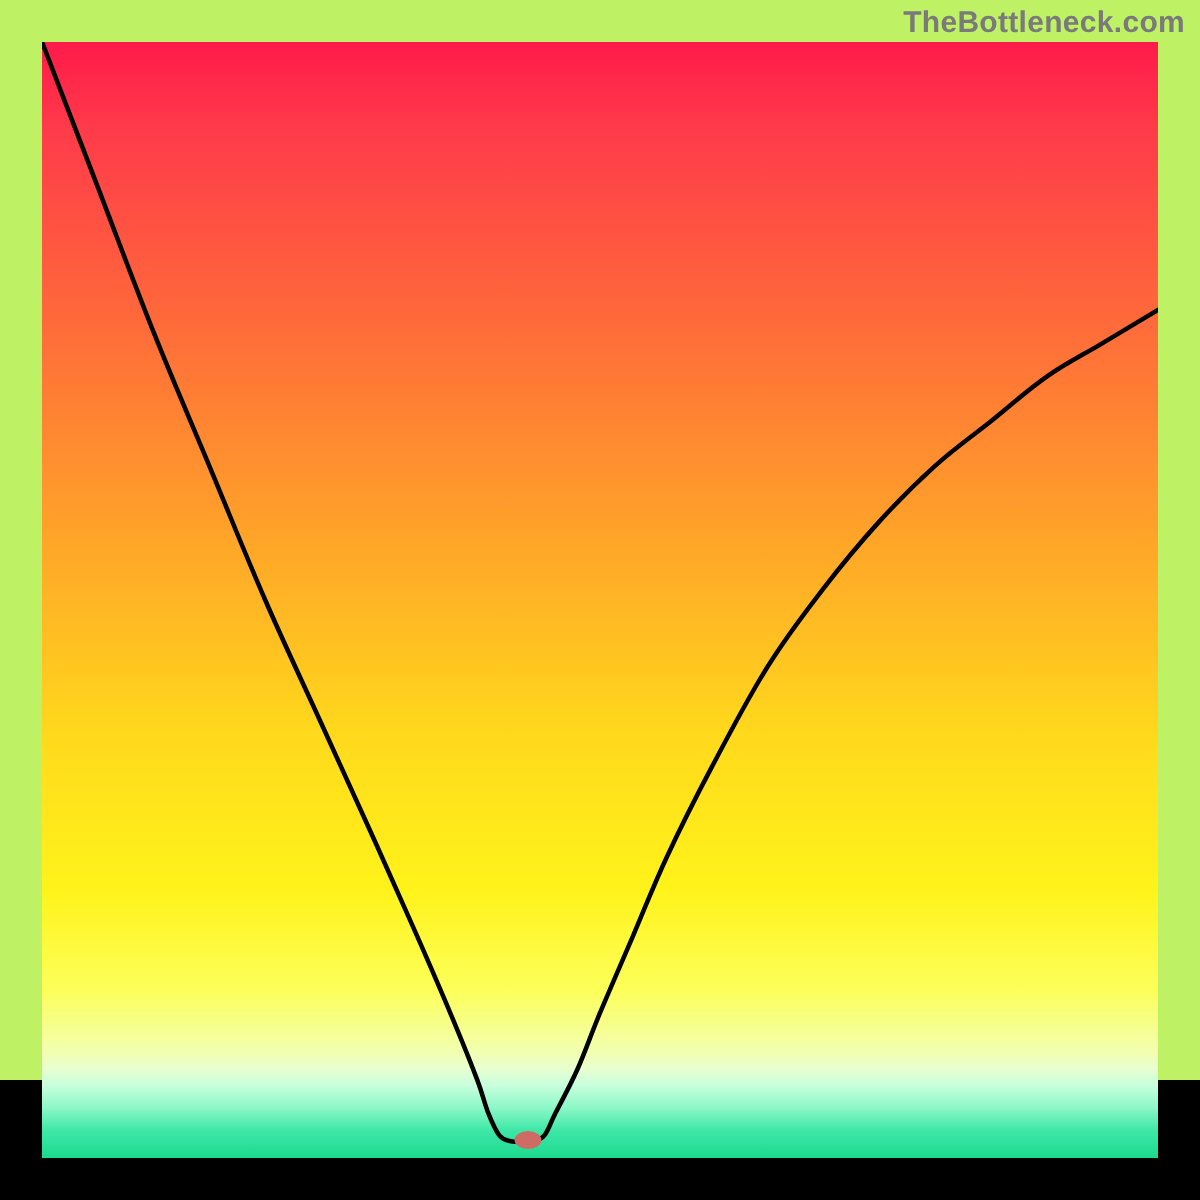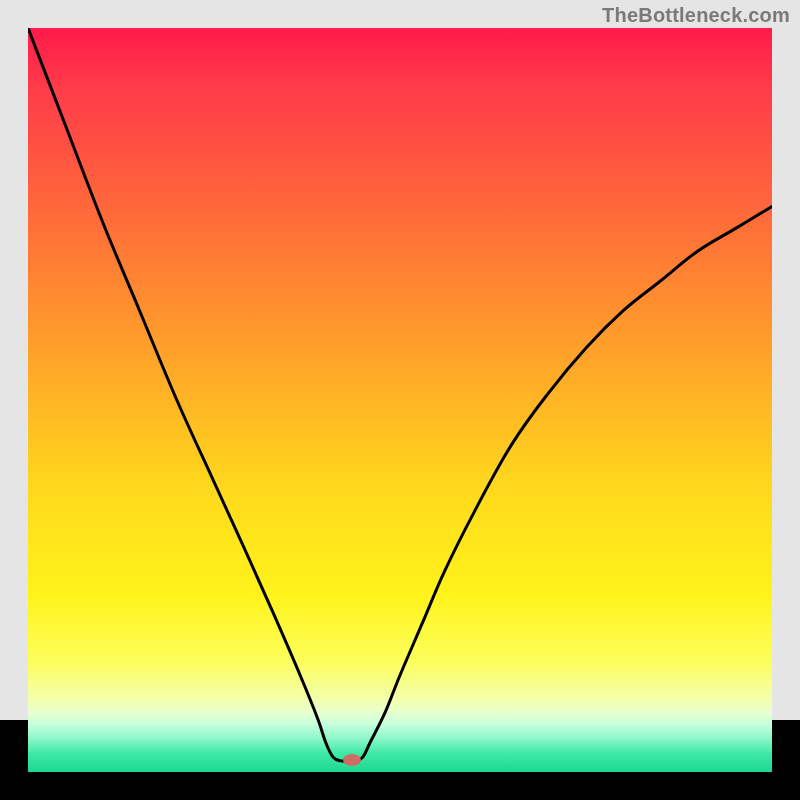--- a/index.html
+++ b/index.html
@@ -9,21 +9,21 @@
     height: 800px;
     background: #000;
     overflow: hidden;
   }
   .frame {
     position: absolute;
     left: 0;
     top: 0;
     width: 800px;
     height: 720px;
-    background: #e5e5e5;
+    background: #bef264;
   }
   .plot {
     position: absolute;
     left: 28px;
     top: 28px;
     width: 744px;
     height: 744px;
     overflow: hidden;
   }
   .gradient {

